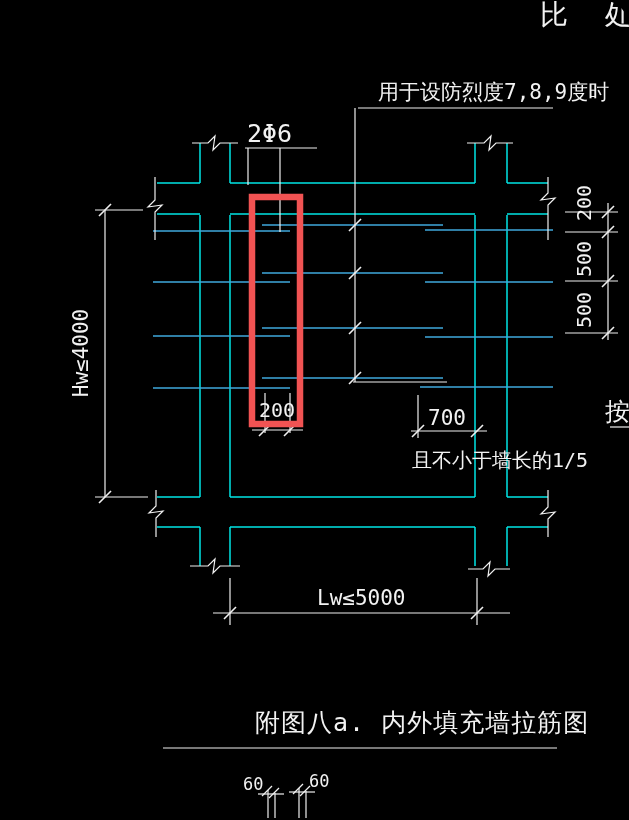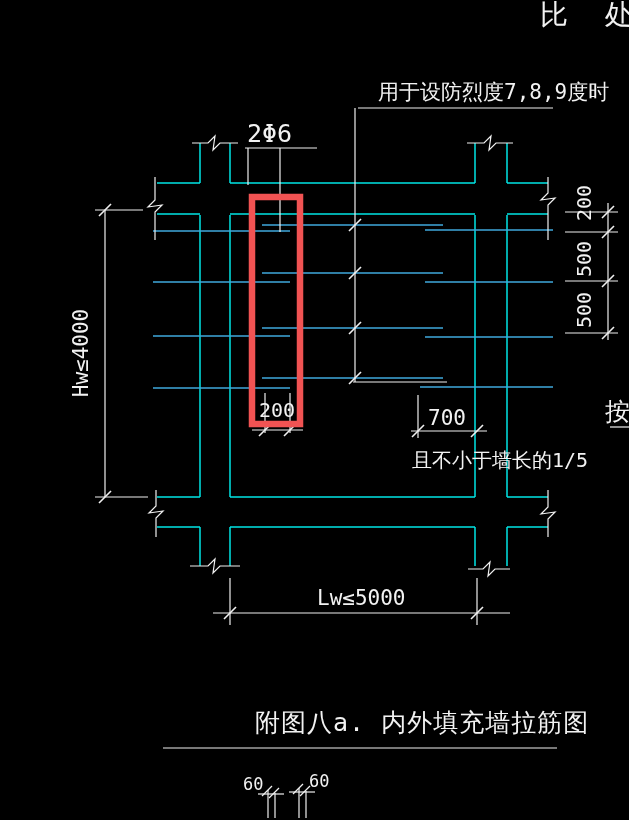--- a/index.html
+++ b/index.html
@@ -1,16 +1,16 @@
 <!DOCTYPE html>
 <html><head>
 <meta charset="utf-8">
 <style>
   html,body{margin:0;padding:0;background:#000;}
-  #app{position:relative;width:629px;height:820px;background:#000;overflow:hidden;}
+  #app{position:relative;width:629px;height:820px;background:#000;overflow:hidden;border-radius:27px;}
   svg{position:absolute;left:0;top:0;}
   text{fill:#F2F2F2;font-family:"DejaVu Sans Mono","DejaVu Sans","Liberation Sans",sans-serif;}
   .t-lg{font-size:25px;}
   .t-md{font-size:21px;}
   .t-sm{font-size:20px;}
   .t-xs{font-size:17px;}
   .t-cap{font-size:25px;letter-spacing:1px;}
   .t-clip{font-size:28px;letter-spacing:10px;}
   .wline{stroke:#F0F0F0;stroke-width:1.2;fill:none;}
   .cline{stroke:#00E6E6;stroke-width:1.5;fill:none;}

